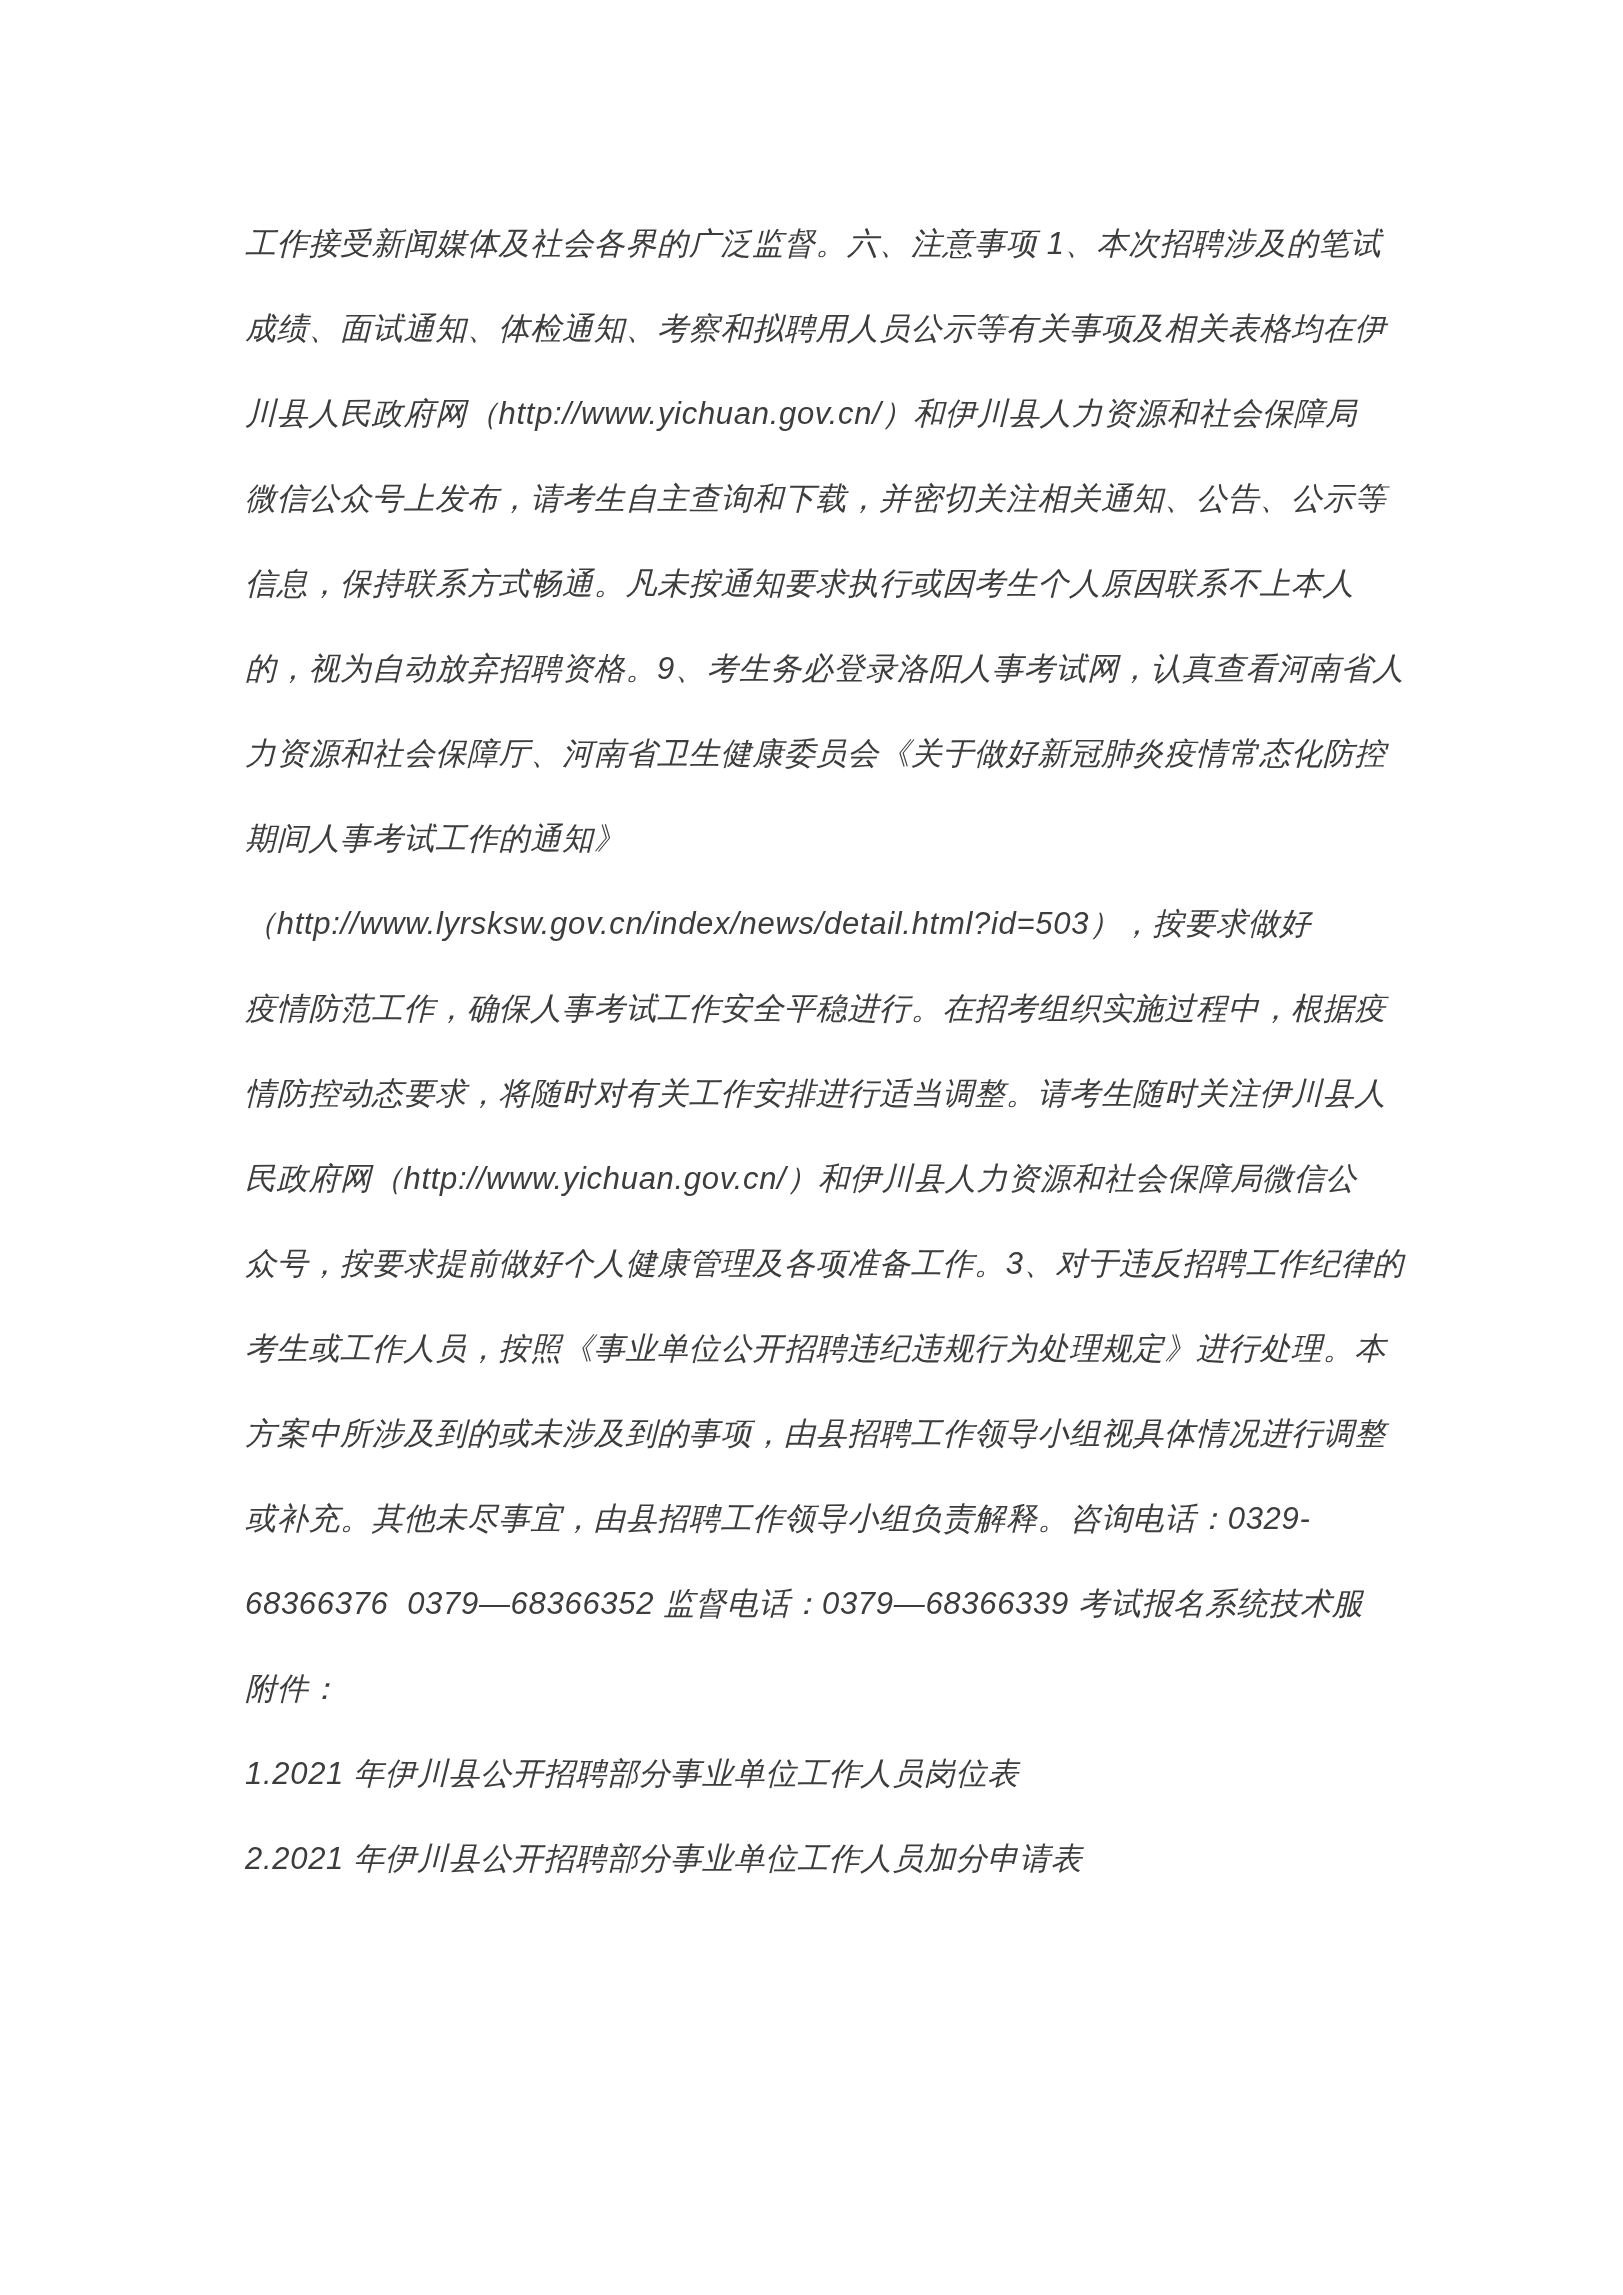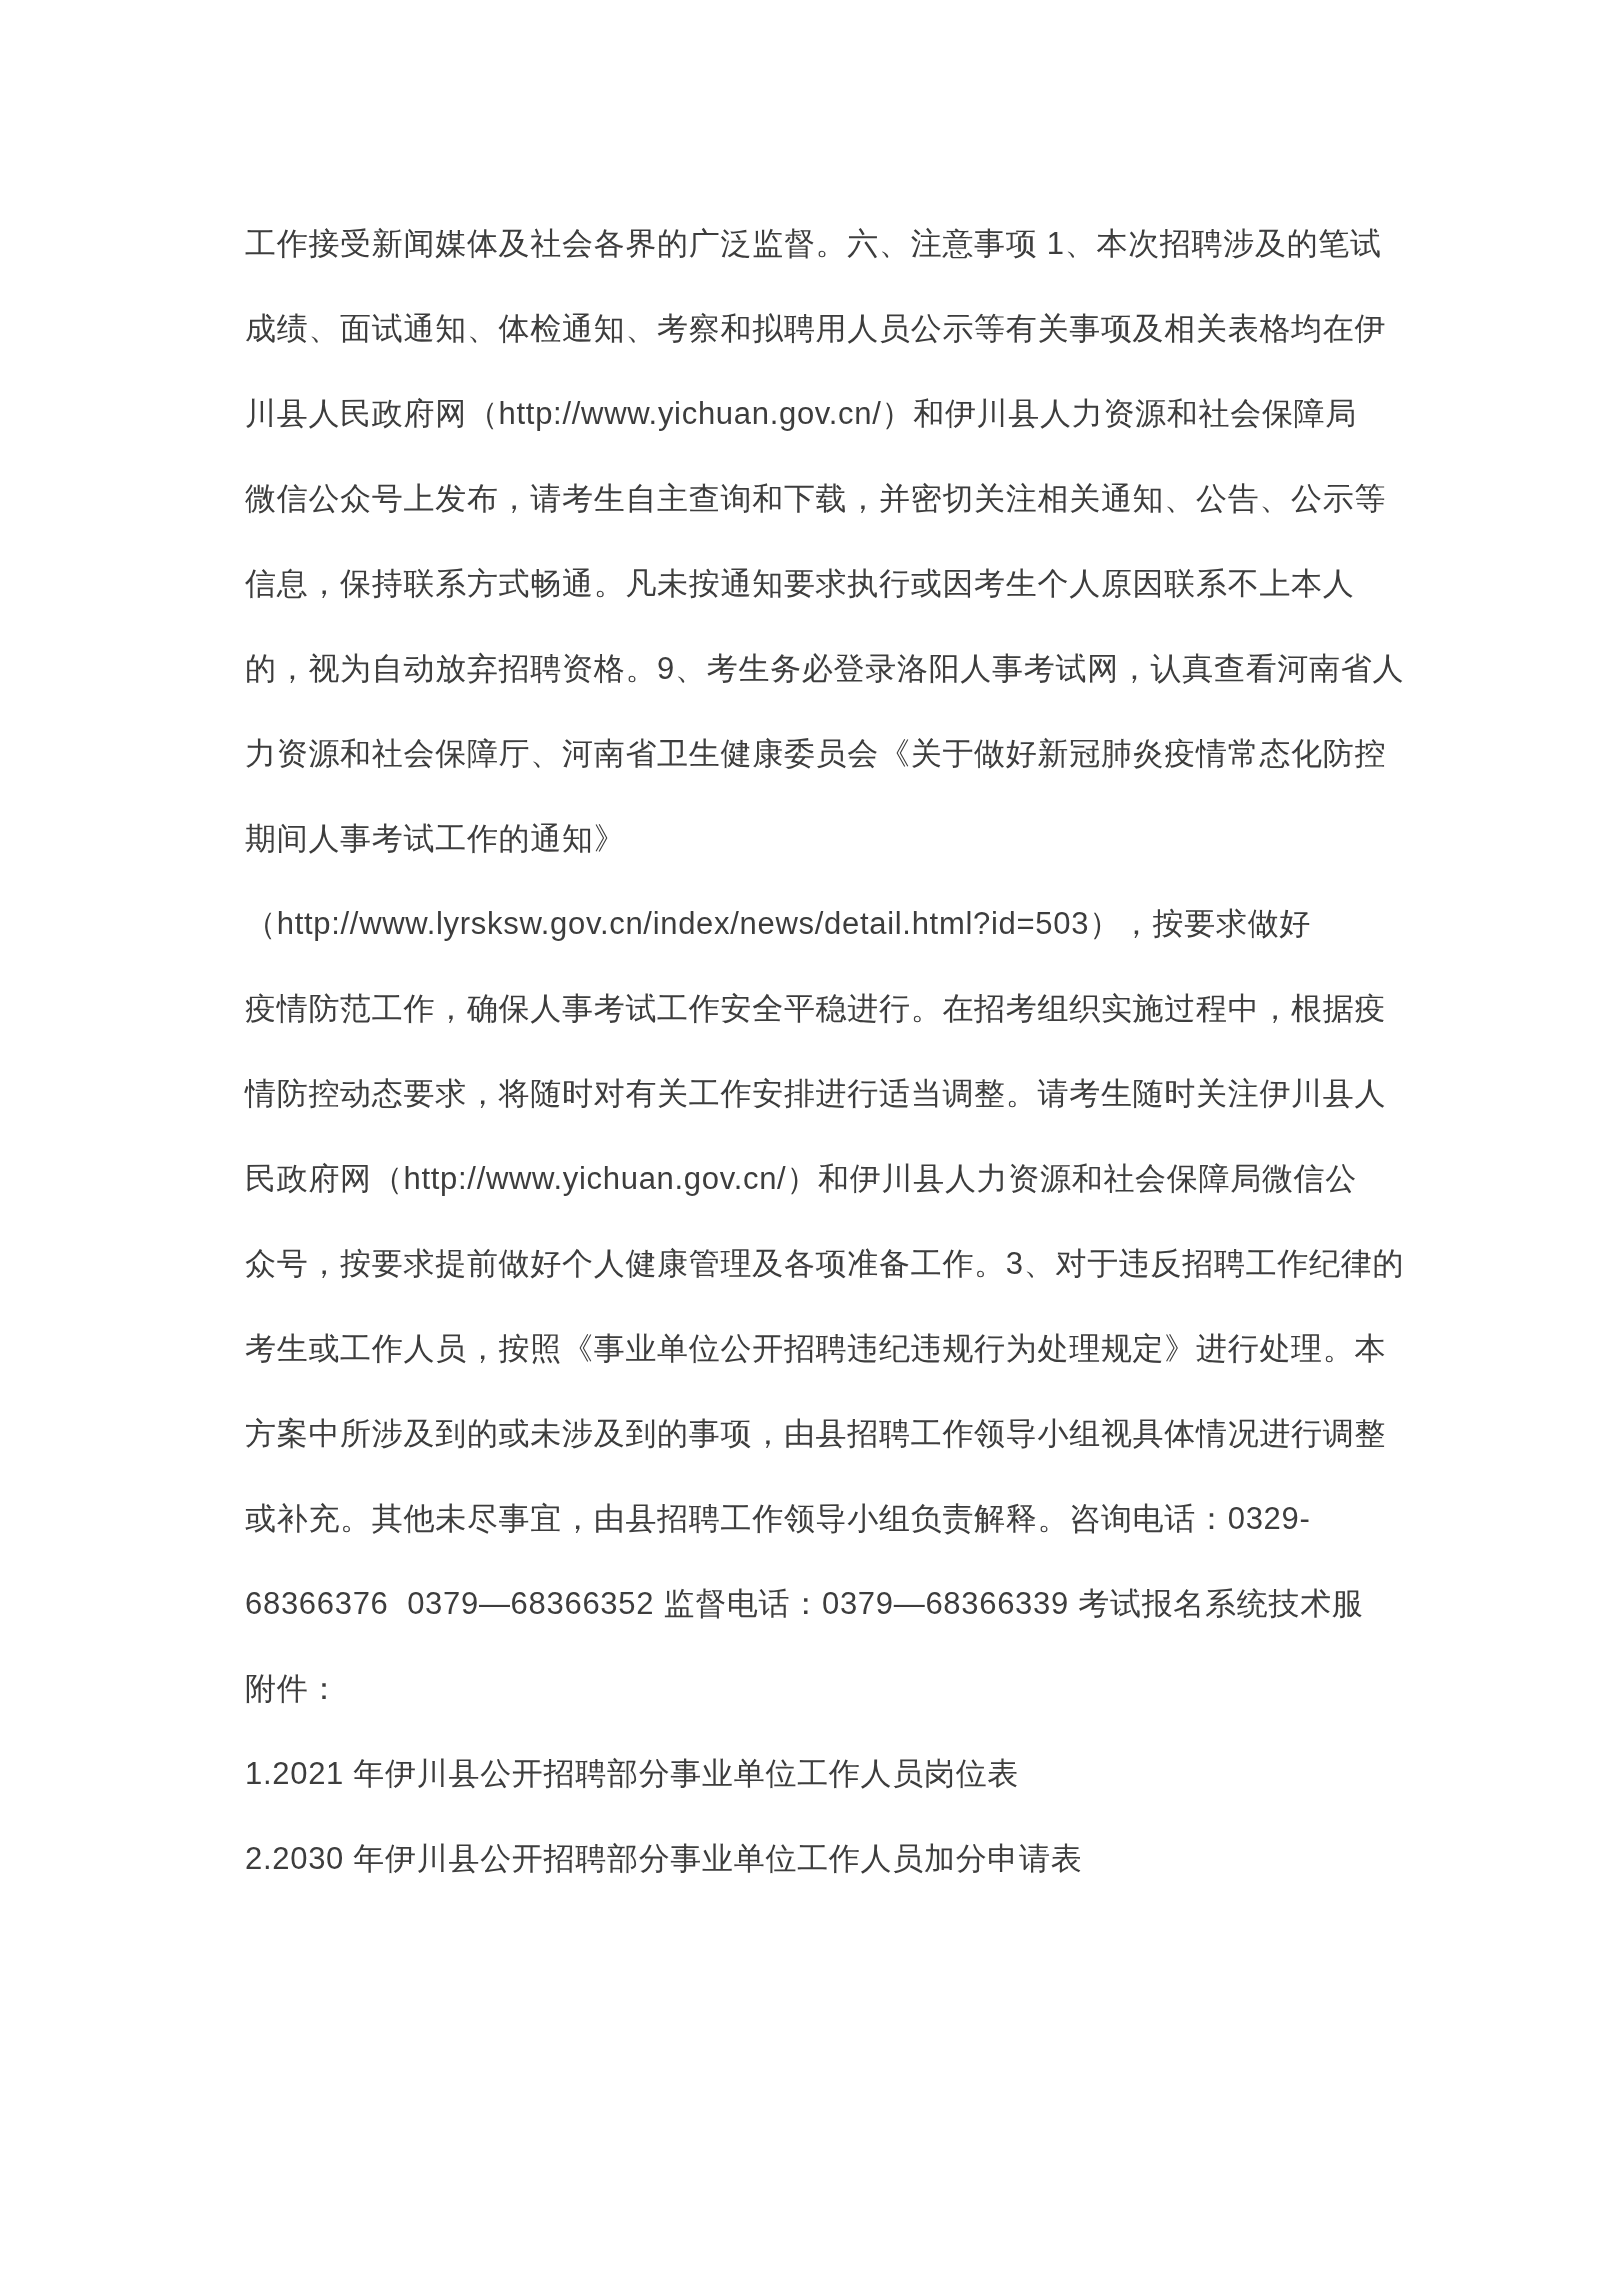--- a/index.html
+++ b/index.html
@@ -22,20 +22,21 @@
   }
   .line {
     height: 85px;
     line-height: 85px;
     font-family: "Liberation Sans", sans-serif;
     font-size: 31px;
     letter-spacing: 0.7px;
     color: var(--text-color, #3d3d3d);
     white-space: pre;
     font-weight: 400;
+    font-style: italic;
   }
   .line-small {
     font-size: 28px;
   }
   .att-prefix {
     font-size: inherit;
     letter-spacing: 0.7px;
   }
   .att-prefix-small {
     font-size: 22px;
@@ -64,18 +65,18 @@
     <div class="line">众号，按要求提前做好个人健康管理及各项准备工作。3、对于违反招聘工作纪律的</div>
     <div class="line">考生或工作人员，按照《事业单位公开招聘违纪违规行为处理规定》进行处理。本</div>
     <div class="line">方案中所涉及到的或未涉及到的事项，由县招聘工作领导小组视具体情况进行调整</div>
     <div class="line">或补充。其他未尽事宜，由县招聘工作领导小组负责解释。咨询电话：0329-</div>
     <div class="line">68366376  0379—68366352 监督电话：0379—68366339 考试报名系统技术服</div>
 
     <div class="line">附件：</div>
 
     <div class="line"><span class="att-prefix">1.</span><span>2021 年伊川县公开招聘部分事业单位工作人员岗位表</span></div>
 
-    <div class="line"><span class="att-prefix">2.</span><span>2030 年伊川县公开招聘部分事业单位工作人员加分申请表</span></div>
+    <div class="line"><span class="att-prefix">2.</span><span>2021 年伊川县公开招聘部分事业单位工作人员加分申请表</span></div>
 
 
   </div>
 </div>
 
 
 </body></html>

